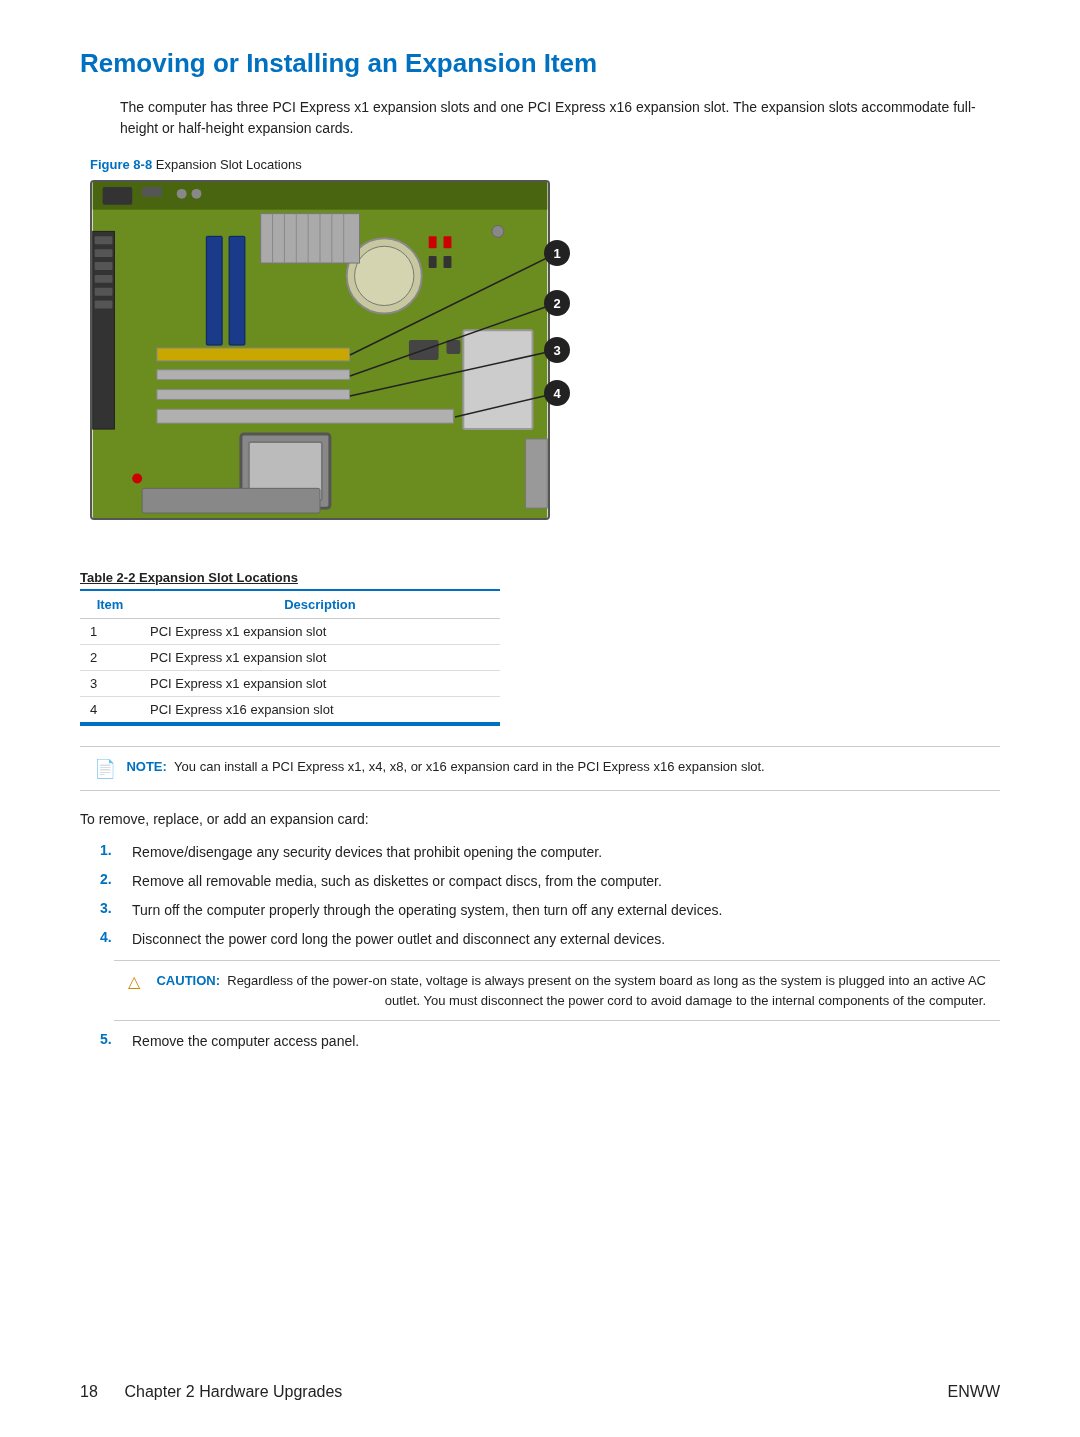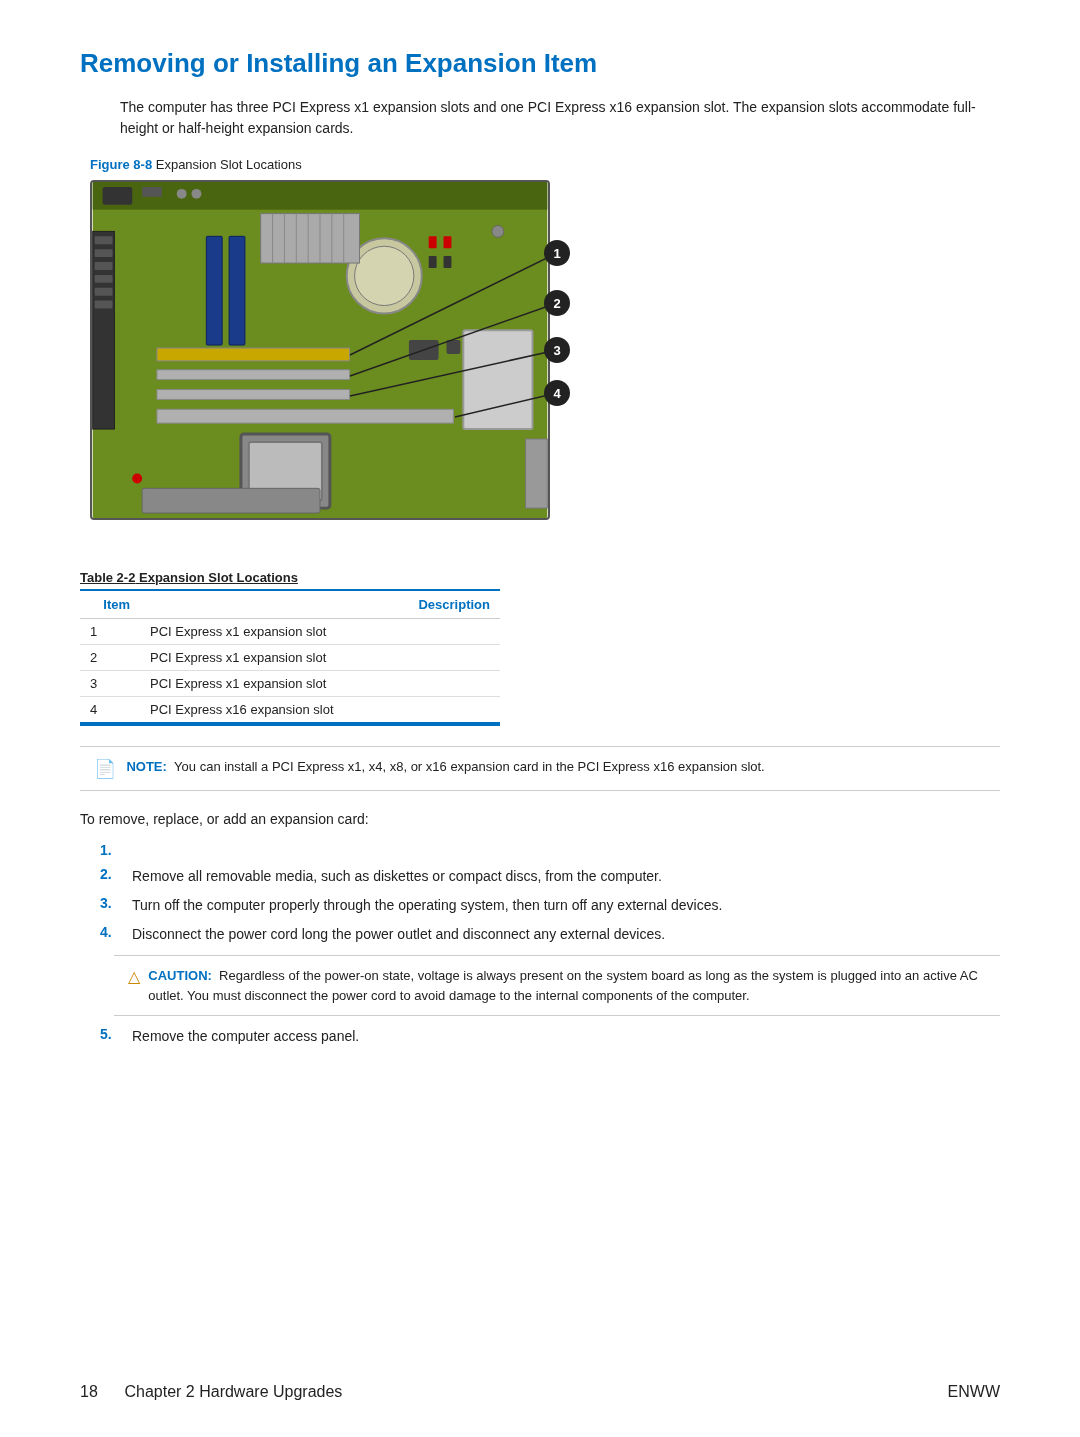--- a/index.html
+++ b/index.html
@@ -63,21 +63,21 @@
       border-bottom: 2px solid #0070c0;
       padding-bottom: 4px;
       margin-bottom: 0;
     }
     .table-title span { color:#222; font-weight:bold;text-decoration:underline; }
     .exp-table { width: 100%; border-collapse: collapse; }
     .exp-table thead tr { border-bottom: 1px solid #ccc; }
     .exp-table th {
       color: #0070c0;
       font-weight: bold;
-      text-align: right;
+      text-align: center;
       padding: 6px 10px;
       font-size: 13px;
     }
     .exp-table td {
       padding: 5px 10px;
       font-size: 13px;
       border-bottom: 1px solid #ddd;
       color: #222;
     }
     .exp-table td:first-child { width: 60px; }
@@ -109,21 +109,21 @@
       border-top: 1px solid #ccc;
       border-bottom: 1px solid #ccc;
       padding: 10px 14px;
       margin: 10px 0 10px 34px;
       display: flex;
       gap: 8px;
       align-items: flex-start;
     }
     .caution-icon { font-size:16px; color:#c80; flex-shrink:0; margin-top:1px; }
     .caution-label { color:#0070c0; font-weight:bold; }
-    .caution-text { font-size: 13px; line-height:1.5; }
+    .caution-text { font-size: 13px; line-height:1.5;text-align:right; }
 
     
     .page-footer {
       position: fixed;
       bottom: 36px;
       left: 80px;
       right: 80px;
       display: flex;
       justify-content: space-between;
       font-size: 16px;
@@ -271,20 +271,21 @@
     <span class="note-label">NOTE:</span>
     &nbsp;<span>You can install a PCI Express x1, x4, x8, or x16 expansion card in the PCI Express x16 expansion slot.</span>
   </div>
 </div>
 
 <p class="steps-intro">To remove, replace, or add an expansion card:</p>
 
 <ul class="step-list" id="step-list">
 <li class="step-item">
       <span class="step-num">1.</span>
+      <span class="step-text">Remove/disengage any security devices that prohibit opening the computer.</span>
     </li>
     <li class="step-item">
       <span class="step-num">2.</span>
       <span class="step-text">Remove all removable media, such as diskettes or compact discs, from the computer.</span>
     </li>
     <li class="step-item">
       <span class="step-num">3.</span>
       <span class="step-text">Turn off the computer properly through the operating system, then turn off any external devices.</span>
     </li>
     <li class="step-item">

